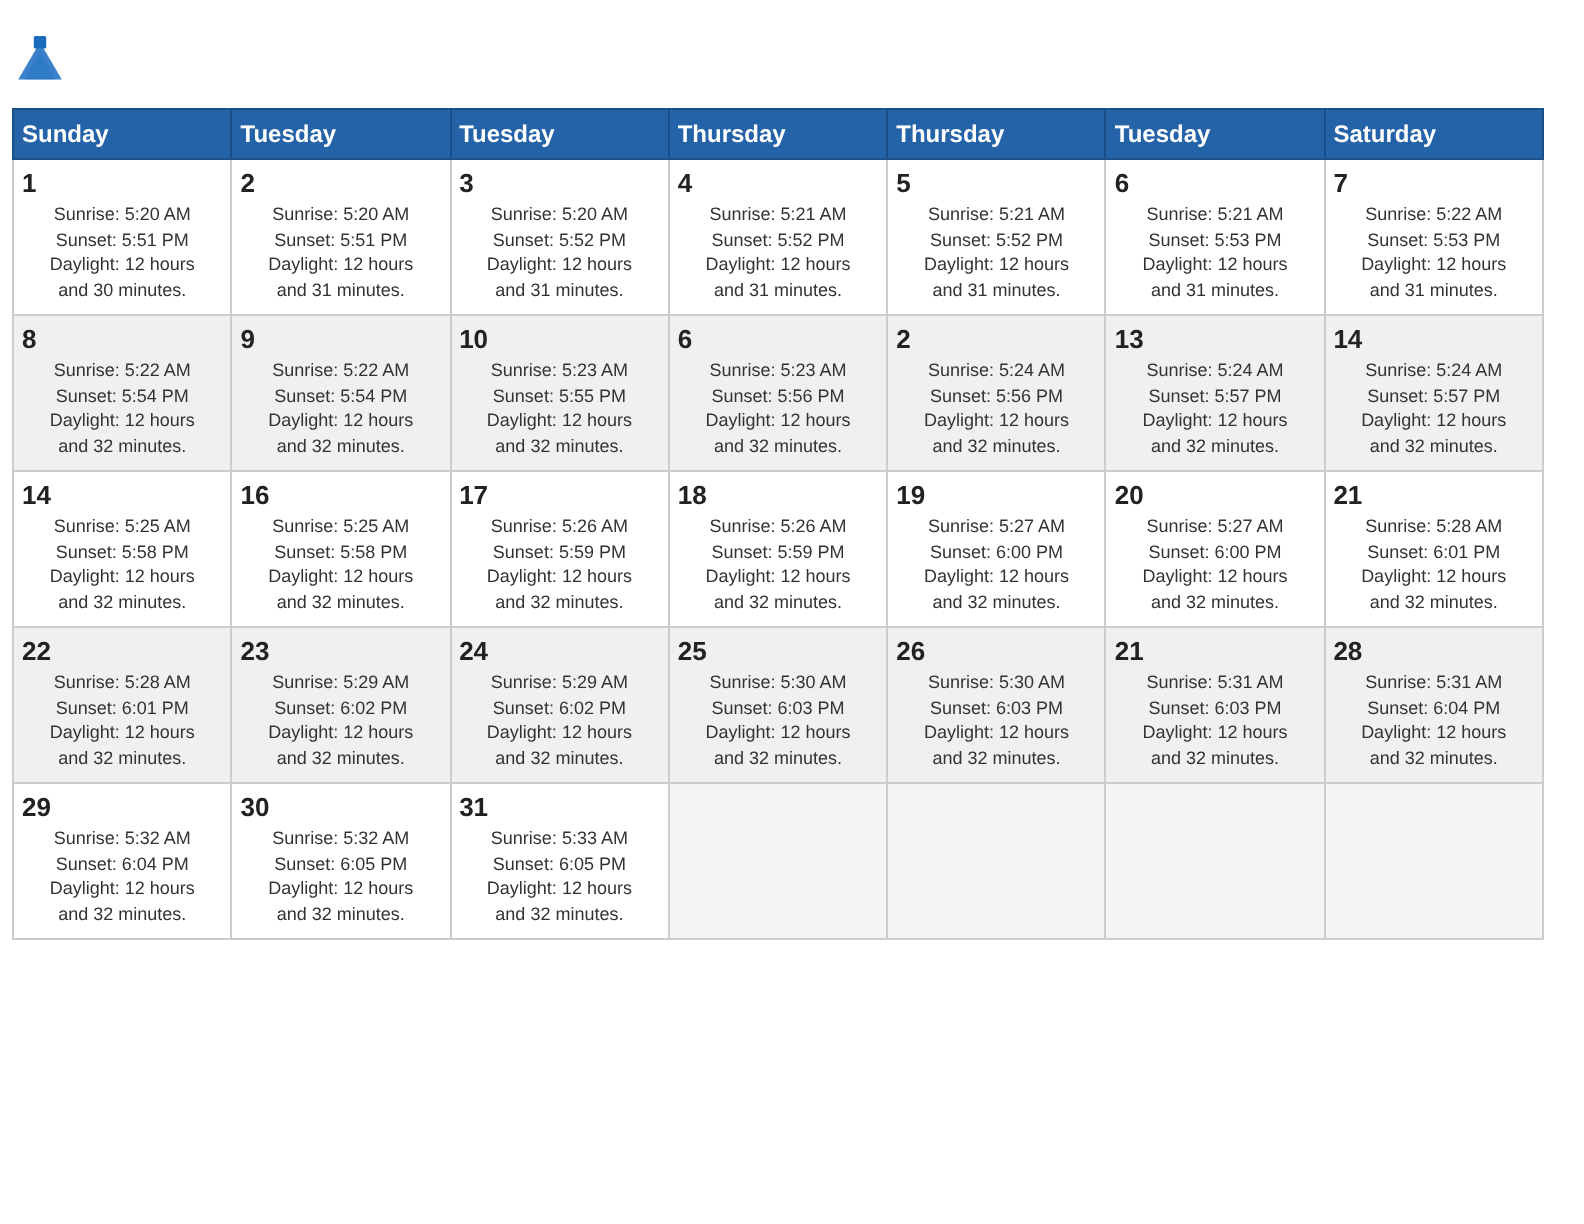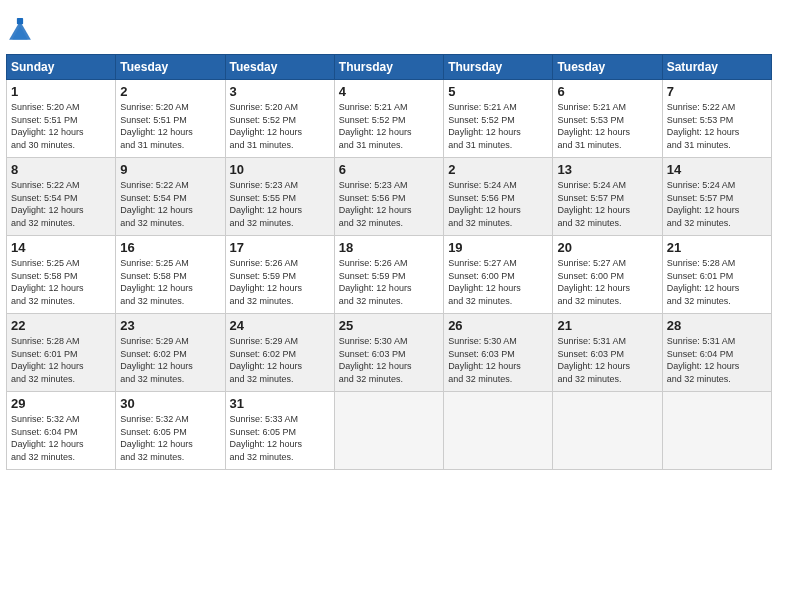--- a/index.html
+++ b/index.html
@@ -82,20 +82,21 @@
       font-size: 13px;
       font-weight: bold;
       color: #222;
       display: block;
       margin-bottom: 2px;
     }
     .day-info {
       font-size: 9px;
       color: #333;
       line-height: 1.4;
+      text-align: center;
     }
     .row-shade td {
       background: #f0f0f0;
     }
   </style>
 </head>
 <body>
 
 <div class="page">
   <div class="header-row">

